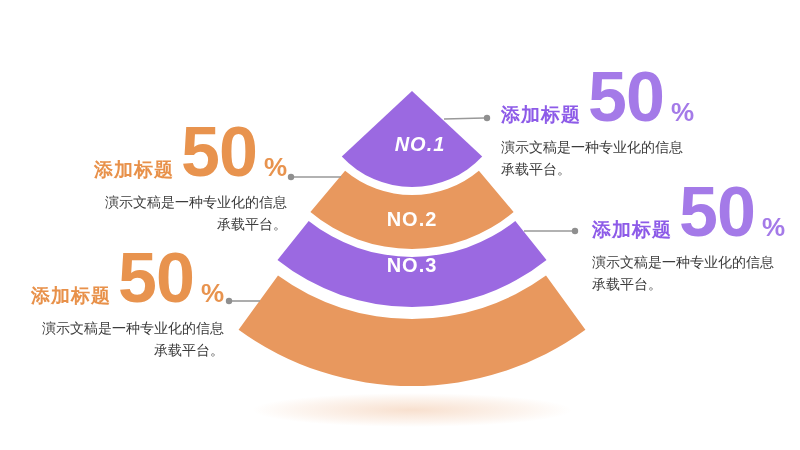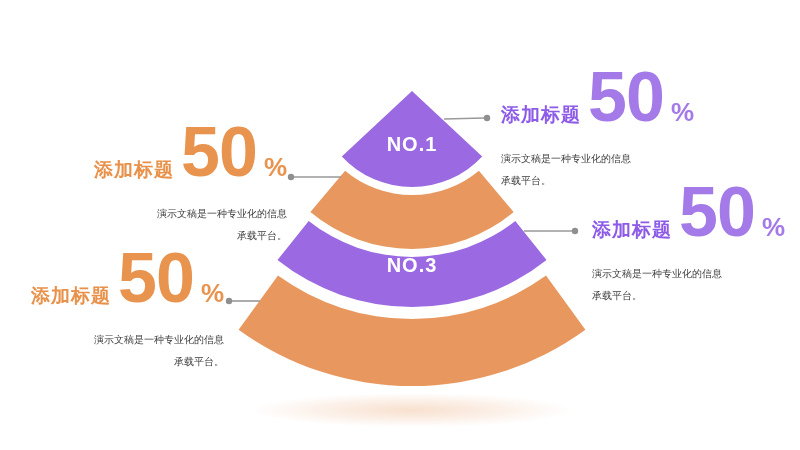--- a/index.html
+++ b/index.html
@@ -16,21 +16,21 @@
   .callout .headline{display:flex;align-items:baseline;gap:7px;}
   .callout.left .headline{justify-content:flex-end;}
   .callout.left{text-align:right;}
   .callout .title{font-size:19px;font-weight:700;letter-spacing:1px;margin-top:24px;}
   .callout .value{font-size:70px;font-weight:700;line-height:60px;letter-spacing:-1px;}
   .callout .unit{font-size:26px;font-weight:700;}
   .callout.purple .title{color:#8D5BE8;}
   .callout.purple .value,.callout.purple .unit{color:#A47AE8;}
   .callout.orange .title{color:#E8914A;}
   .callout.orange .value,.callout.orange .unit{color:#E8934E;}
-  .callout .desc{margin-top:20px;font-size:10px;line-height:22px;color:#3C3C3C;}
+  .callout .desc{margin-top:8px;font-size:14px;line-height:22px;color:#3C3C3C;}
   .callout .desc-line{display:block;}
 </style>
 </head>
 <body>
 
 <div class="slide">
 
   <svg class="fan-svg" viewBox="0 0 800 450">
     <defs>
       <radialGradient id="reflGrad" cx="50%" cy="50%" r="50%">
@@ -58,21 +58,22 @@
       <circle cx="575" cy="231" r="3.2" stroke="none"></circle>
 
       <line x1="341" y1="177" x2="294" y2="177"></line>
       <circle cx="291" cy="177" r="3.2" stroke="none"></circle>
 
       <line x1="260" y1="301" x2="232" y2="301"></line>
       <circle cx="229" cy="301" r="3.2" stroke="none"></circle>
     </g>
   </svg>
 
-  <div class="tier-label" style="left:342px;top:133px;">NO.1</div>
+  <div class="tier-label" style="left:350px;top:133px;font-style:italic;">NO.1</div>
+  <div class="tier-label" style="left:342px;top:208px;">NO.2</div>
   <div class="tier-label" style="left:342px;top:254px;">NO.3</div>
 
   <div class="callout purple right" style="left:501px;top:67px;">
     <div class="headline">
       <span class="title">添加标题</span>
       <span class="value">50</span>
       <span class="unit">%</span>
     </div>
     <div class="desc">
       <span class="desc-line">演示文稿是一种专业化的信息</span>

